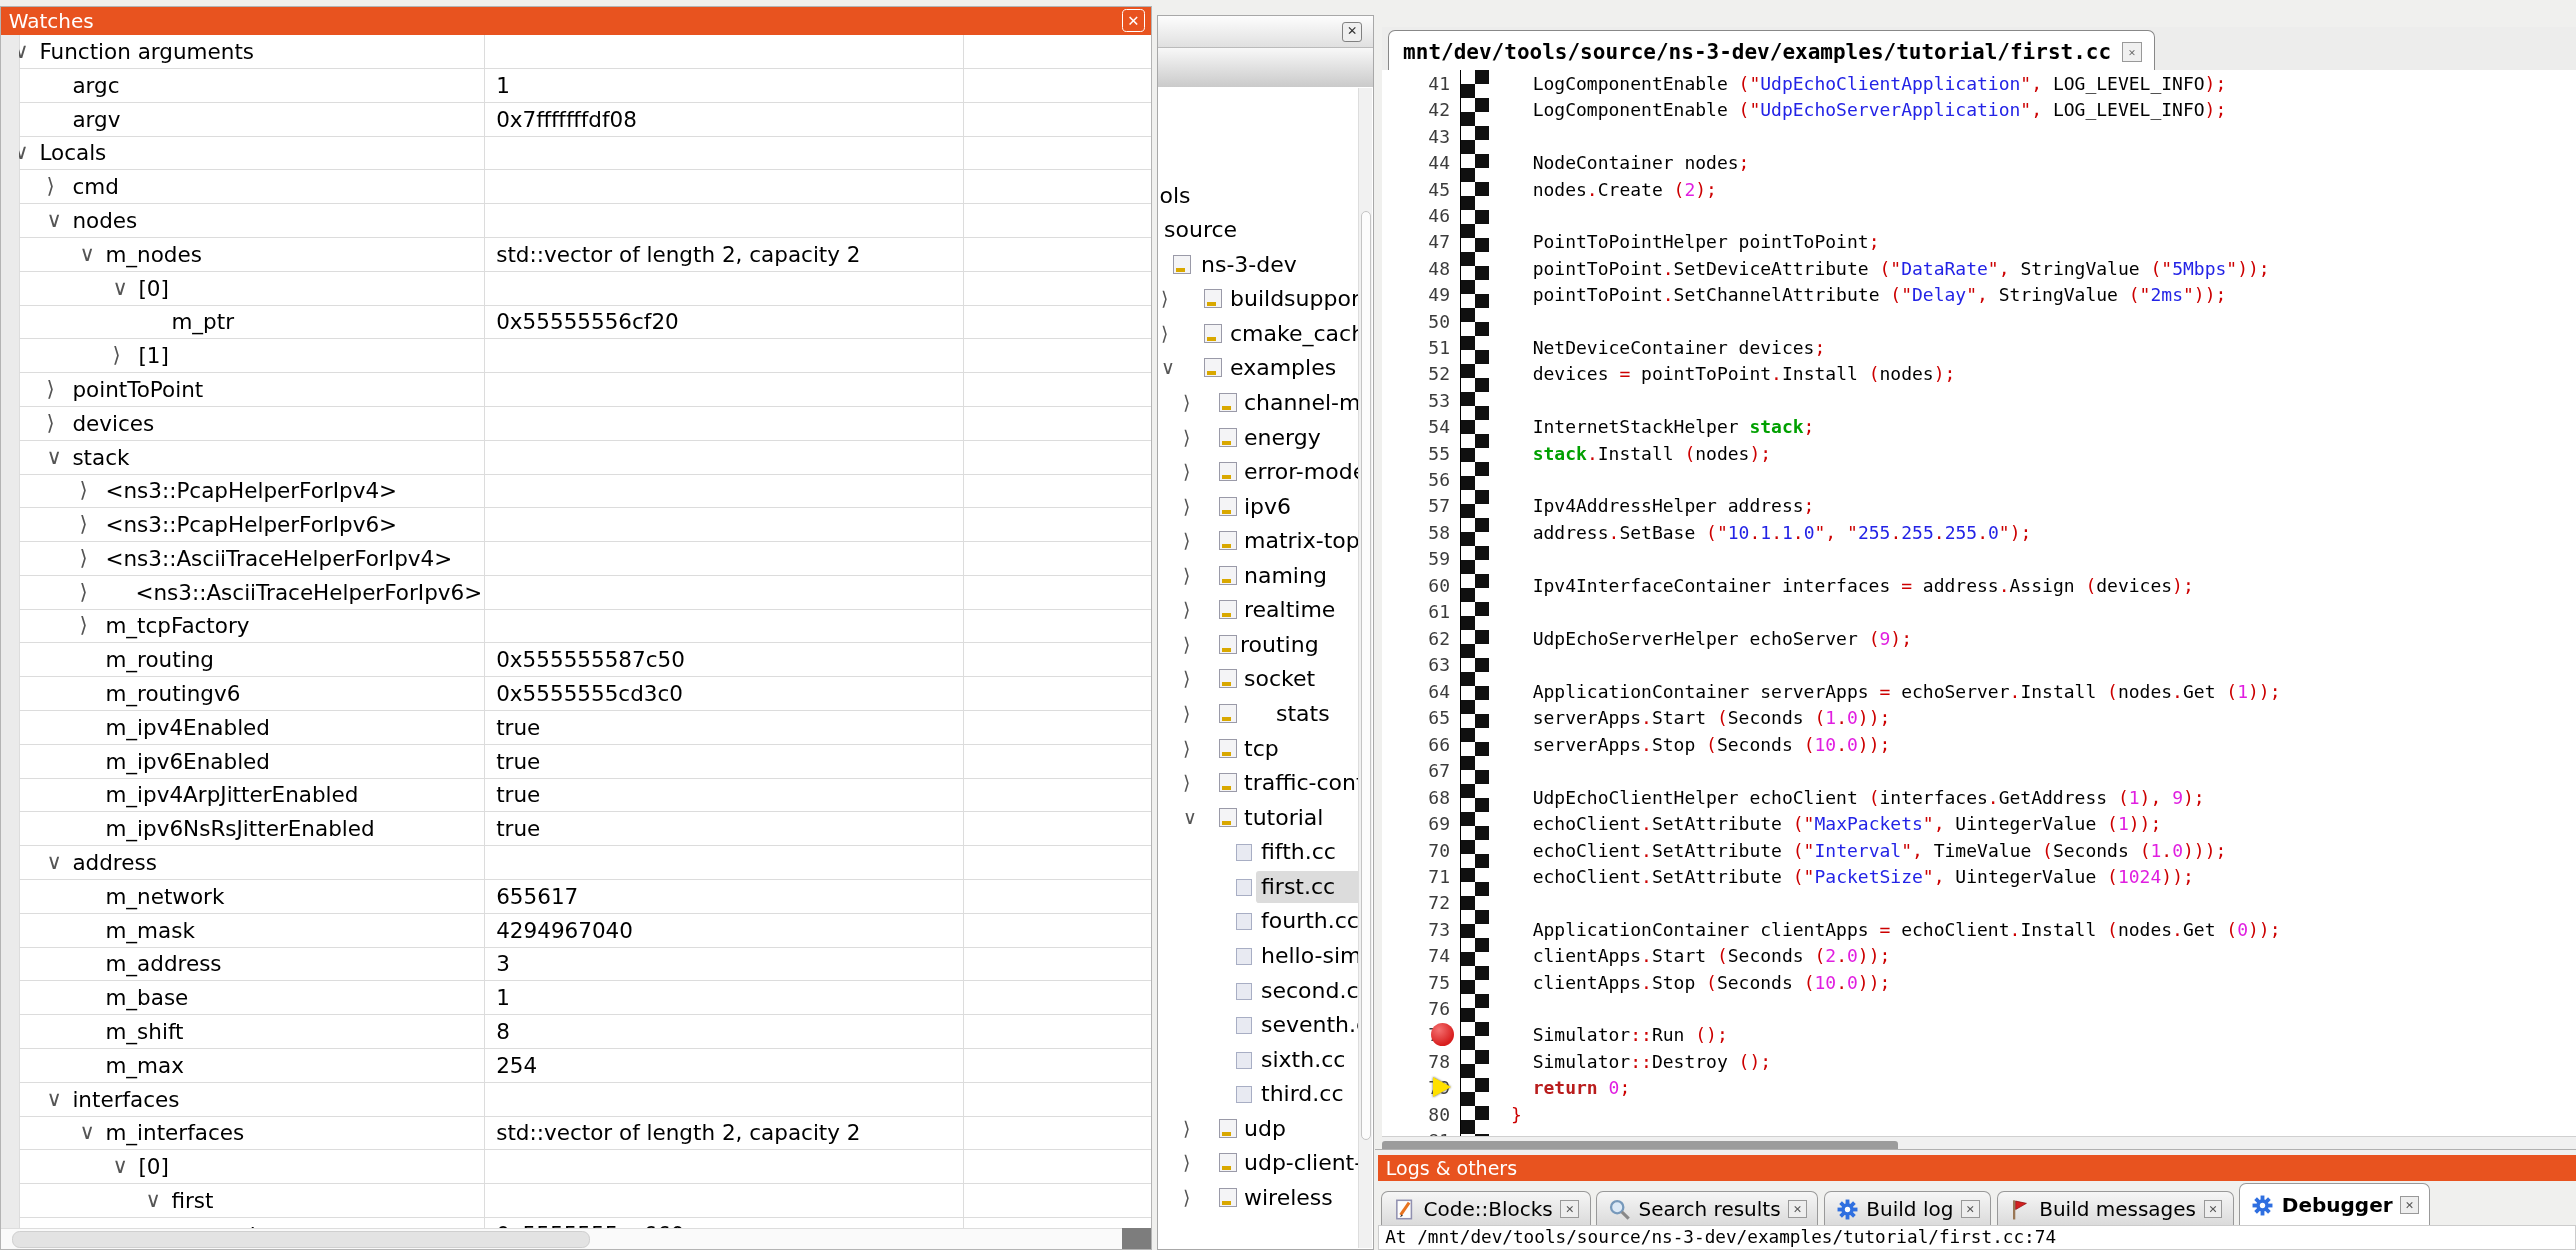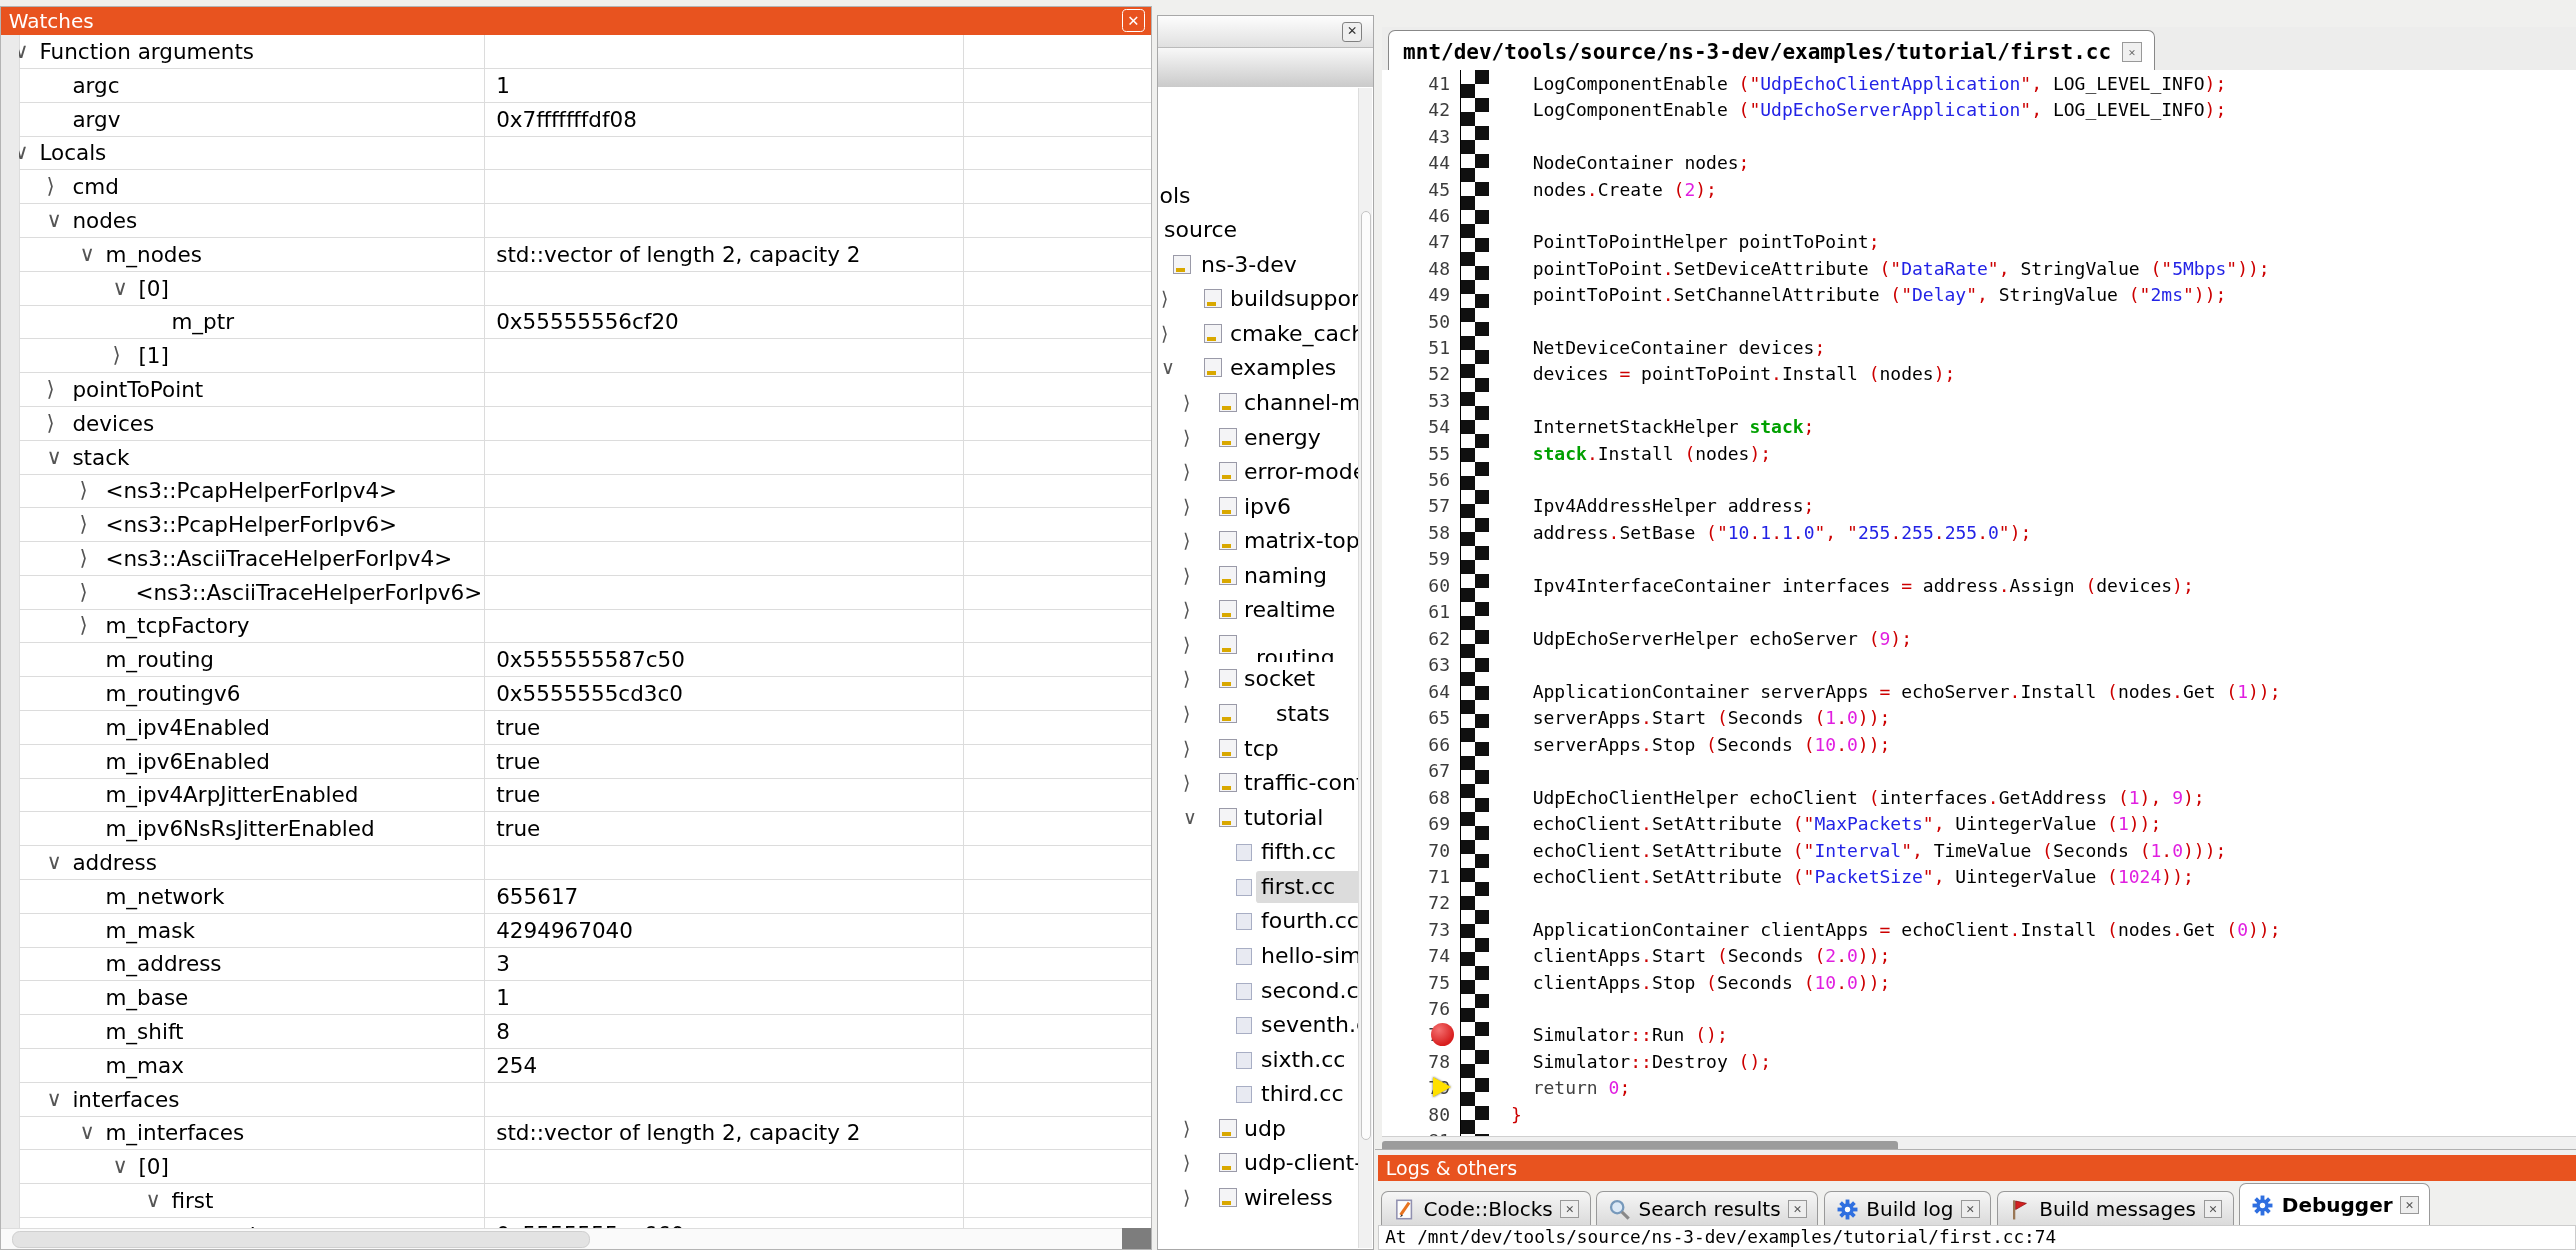--- a/index.html
+++ b/index.html
@@ -59,21 +59,21 @@
           line-height:18.4px;text-align:center;font-weight:normal;box-sizing:border-box}
   .ed-area{position:absolute;top:58px;left:0;right:0;bottom:0;background:#fff;overflow:hidden}
   .checker{position:absolute;left:78px;top:0;width:28px;bottom:24px;
            background:repeating-conic-gradient(#101010 0% 25%, #ffffff 0% 50%);background-size:28px 28px;
            border-left:1.5px solid #000}
   .c-line{position:absolute;height:27px;left:0;right:0;font-family:"DejaVu Sans Mono","Liberation Mono",monospace;
           font-size:18px;line-height:27px;white-space:pre}
   .c-num{position:absolute;left:0;width:68px;text-align:right;color:#3c3c3c}
   .c-code{position:absolute;left:129px}
   .tk-p{color:#000}.tk-r{color:#cc0000}.tk-s{color:#2323e6}.tk-n{color:#e01ee0}
-  .tk-k{color:#404040;font-weight:normal}.tk-g{color:#00a000;font-weight:bold}
+  .tk-k{color:#b91c1c;font-weight:bold}.tk-g{color:#00a000;font-weight:bold}
   .bp-dot{position:absolute;left:49px;top:1.5px;width:23px;height:23px;border-radius:50%;
           background:radial-gradient(circle at 35% 30%,#f47070,#d81e1e 70%)}
   .cur-arrow{position:absolute;left:51px;top:3.1px;width:0;height:0;border-left:18.4px solid #ffe000;
           border-top:10px solid transparent;border-bottom:10px solid transparent;
           filter:drop-shadow(0 0 0.8px #555)}
   .ed-hscroll{position:absolute;left:0;right:0;bottom:0;height:24px;background:#f0f0f0;border-top:0.8px solid #d0d0d0}
   .ed-hthumb{position:absolute;left:0;width:516px;top:3.8px;height:14.6px;background:#9c9c9c;border-radius:3.1px}
 
   
   .logs{position:absolute;left:1375px;right:0;top:1149px;bottom:0;background:#f0f0ee;border-top:0.8px solid #b0b0b0}
@@ -318,21 +318,21 @@
           <div class="t-label" style="left: 86px;">naming</div>
         </div>
         <div class="t-row" style="top: 505px;">
           <div class="t-chev" style="left: 25px;">⟩</div>
           <div class="ico-folder" style="left: 61px;"></div>
           <div class="t-label" style="left: 86px;">realtime</div>
         </div>
         <div class="t-row" style="top: 540px;">
           <div class="t-chev" style="left: 25px;">⟩</div>
           <div class="ico-folder" style="left: 61px;"></div>
-          <div class="t-label" style="left: 98px; margin-top: 13px;">routing</div>
+          <div class="t-label" style="left: 82px;">routing</div>
         </div>
         <div class="t-row" style="top: 574px;">
           <div class="t-chev" style="left: 25px;">⟩</div>
           <div class="ico-folder" style="left: 61px;"></div>
           <div class="t-label" style="left: 86px;">socket</div>
         </div>
         <div class="t-row" style="top: 609px;">
           <div class="t-chev" style="left: 25px;">⟩</div>
           <div class="ico-folder" style="left: 61px;"></div>
           <div class="t-label" style="left: 98px; margin-left: 20px;">stats</div>

